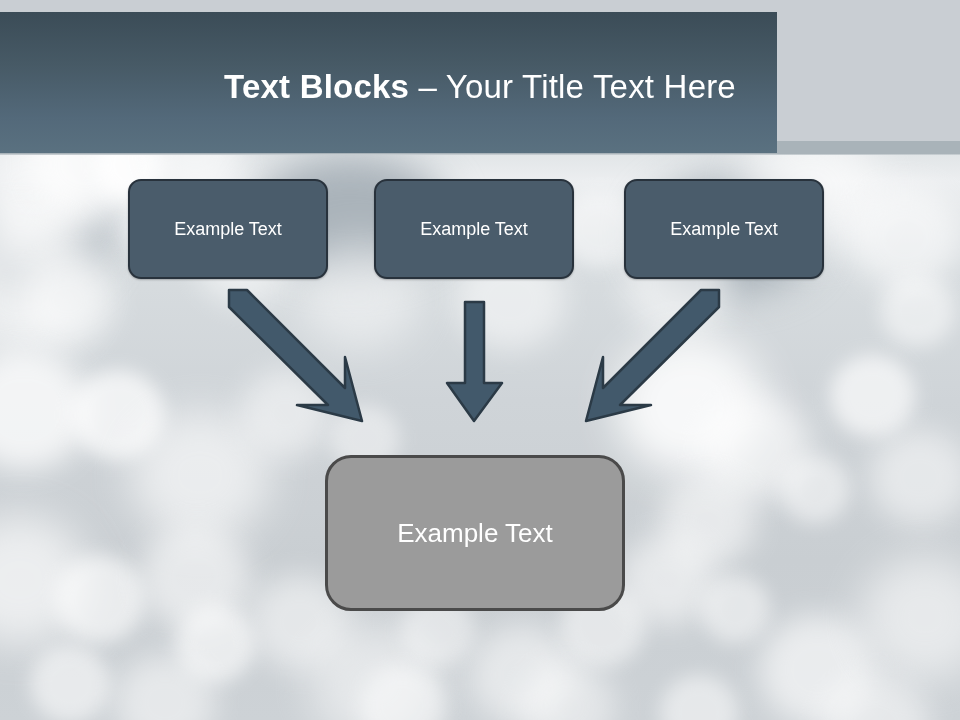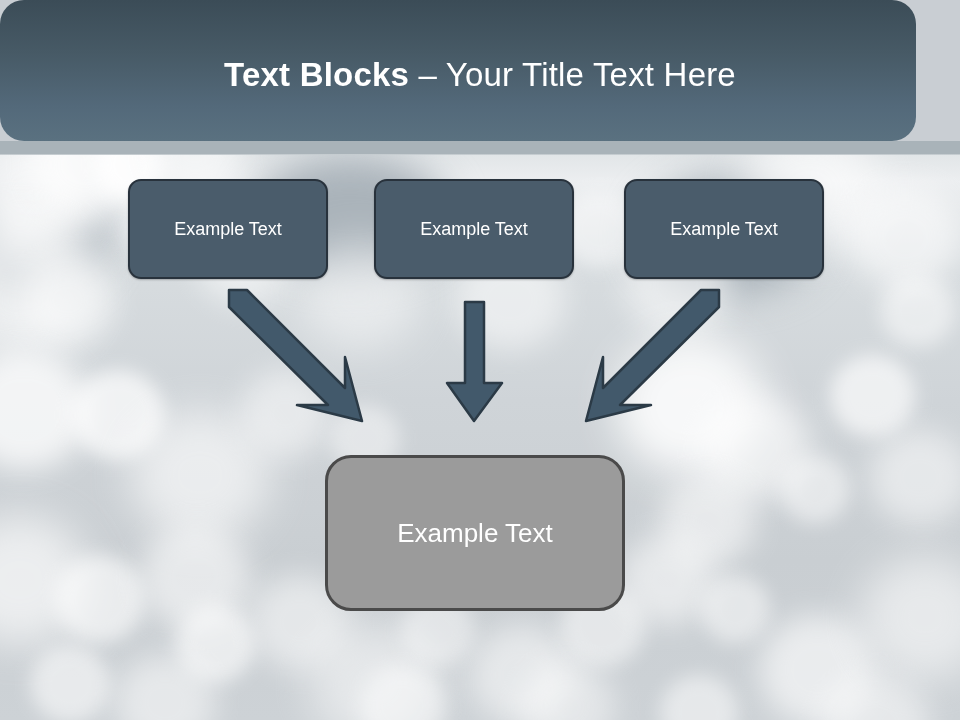--- a/index.html
+++ b/index.html
@@ -55,25 +55,24 @@
   .dark {
     position: absolute;
     border-radius: 50%;
     background: #aab3ba;
     filter: blur(18px);
   }
 
   
   .header {
     position: absolute;
-    left: 0; top: 0;
-    width: 916px;
+    left: 0; top: 12px;
+    width: 777px;
     height: 141px;
     background: linear-gradient(180deg, #3b4c57 0%, #475a66 38%, #53697a 75%, #5a7180 100%);
-    border-radius: 24px;
   }
   .title {
     position: absolute;
     left: 0;
     top: 55px;
     width: 960px;
     text-align: center;
     color: #ffffff;
     font-size: 33px;
     line-height: 40px;

